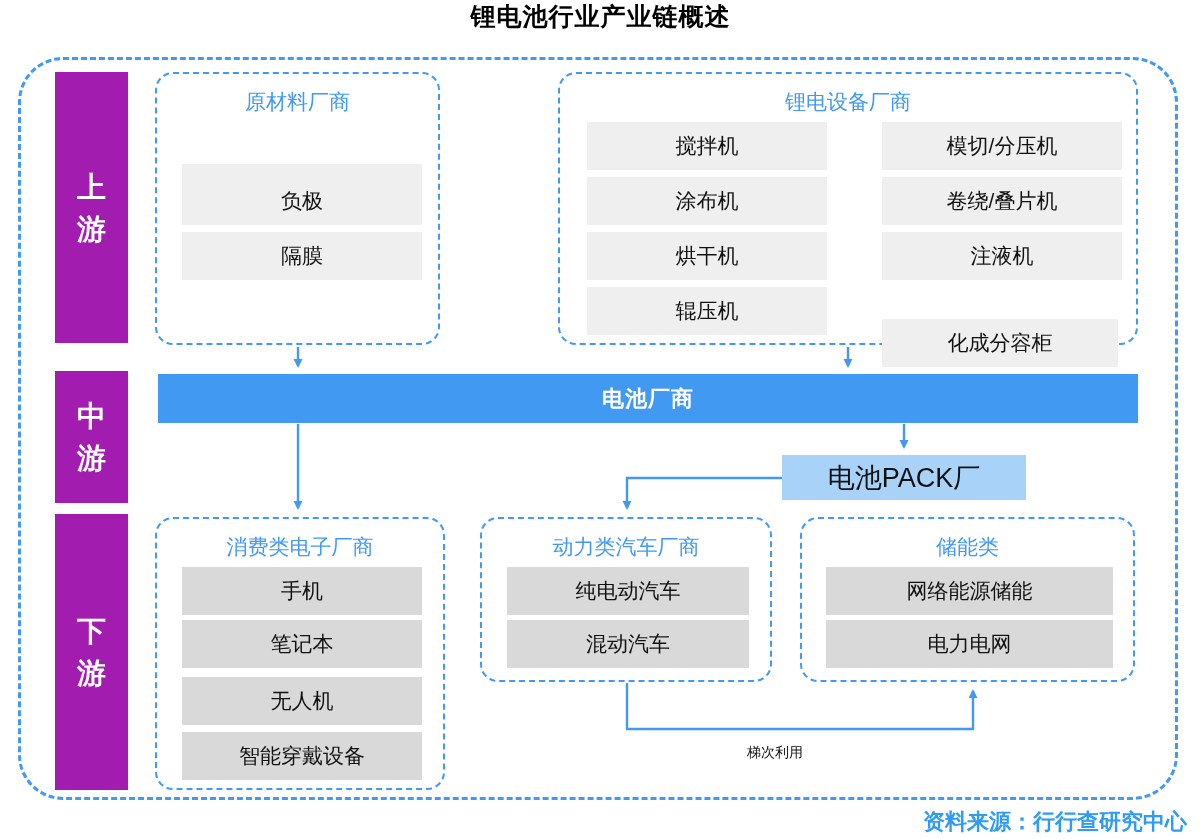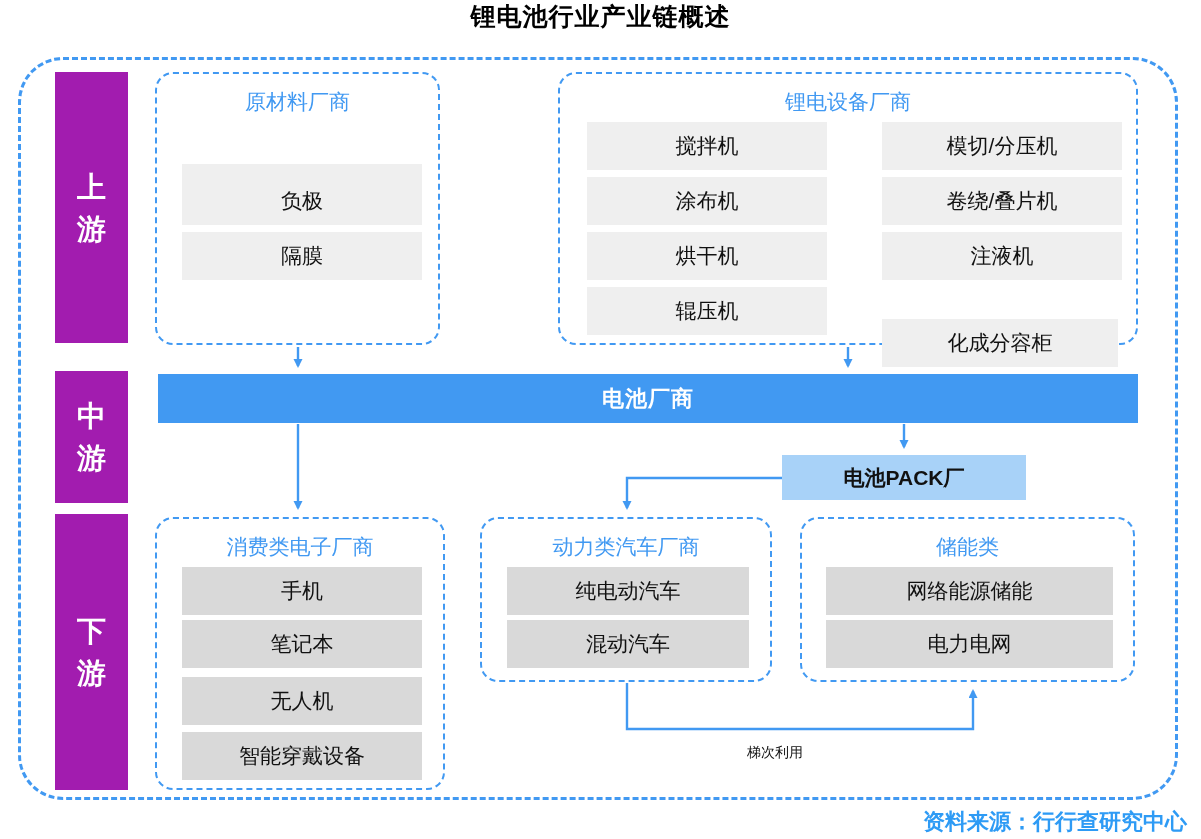--- a/index.html
+++ b/index.html
@@ -55,21 +55,21 @@
   .box-storage   { left: 800px; top: 517px; width: 335px; height: 165px; }
 
   .battery-bar {
     left: 158px; top: 374px; width: 980px; height: 49px; background: #4199F2;
     display: flex; align-items: center; justify-content: center;
     color: #fff; font-size: 22px; font-weight: bold; letter-spacing: 1px;
   }
   .pack-box {
     left: 782px; top: 455px; width: 244px; height: 45px; background: #A8D2F8;
     display: flex; align-items: center; justify-content: center;
-    color: #111; font-size: 21px; font-weight: bold;
+    color: #111; font-size: 27px;
   }
 
   .cascade-label {
     left: 675px; top: 744px; width: 200px; text-align: center;
     font-size: 14px; color: #111;
   }
   .source-label {
     right: 14px; top: 807px; font-size: 22px; font-weight: bold; color: #2E9BF5;
   }
   svg.connectors { left: 0; top: 0; pointer-events: none; }

